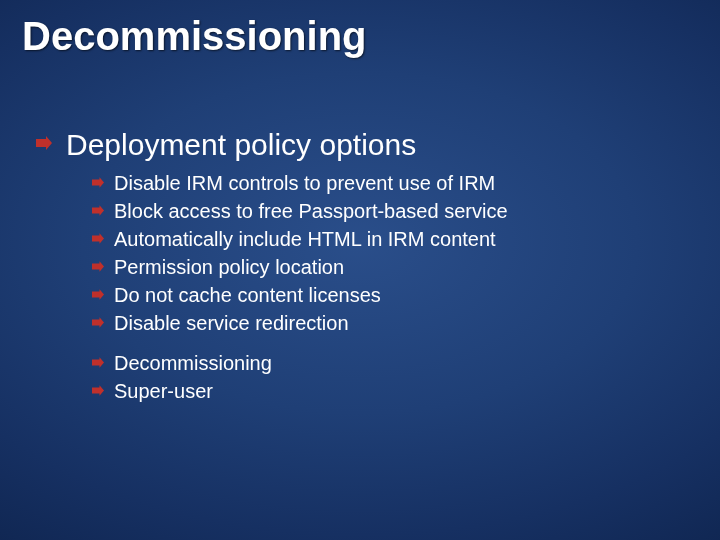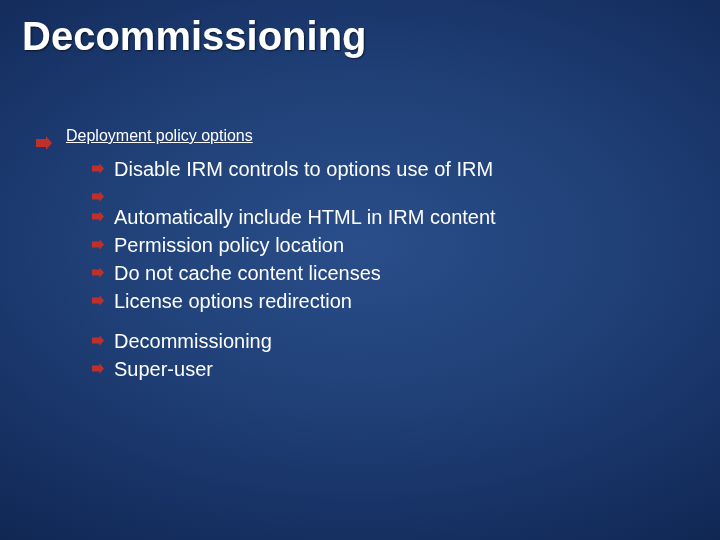--- a/index.html
+++ b/index.html
@@ -42,23 +42,22 @@
     display: flex;
     align-items: flex-start;
     margin-bottom: 6px;
   }
   .l1 .bullet {
     flex: 0 0 auto;
     margin-top: 10px;
     margin-right: 14px;
   }
   .l1 .text {
-    font-size: 16px;
+    font-size: 30px;
     line-height: 1.25;
-    text-decoration: underline;
   }
   .l2-group {
     margin-left: 56px;
     margin-top: 4px;
     margin-bottom: 14px;
   }
   .l2 {
     display: flex;
     align-items: flex-start;
     margin-bottom: 2px;
@@ -92,28 +91,29 @@
       </span>
       <span class="text">Deployment policy options</span>
     </div>
     <div class="l2-group">
       <div class="l2">
         <span class="bullet">
             <svg class="b2" viewBox="0 0 16 14">
               <polygon points="0,3 10,3 10,0 16,7 10,14 10,11 0,11" fill="#c0302b"></polygon>
             </svg>
           </span>
-        <span class="text">Disable IRM controls to options use of IRM</span>
+        <span class="text">Disable IRM controls to prevent use of IRM</span>
       </div>
       <div class="l2">
         <span class="bullet">
             <svg class="b2" viewBox="0 0 16 14">
               <polygon points="0,3 10,3 10,0 16,7 10,14 10,11 0,11" fill="#c0302b"></polygon>
             </svg>
           </span>
+        <span class="text">Block access to free Passport-based service</span>
       </div>
       <div class="l2">
         <span class="bullet">
             <svg class="b2" viewBox="0 0 16 14">
               <polygon points="0,3 10,3 10,0 16,7 10,14 10,11 0,11" fill="#c0302b"></polygon>
             </svg>
           </span>
         <span class="text">Automatically include HTML in IRM content</span>
       </div>
       <div class="l2">
@@ -131,21 +131,21 @@
             </svg>
           </span>
         <span class="text">Do not cache content licenses</span>
       </div>
       <div class="l2">
         <span class="bullet">
             <svg class="b2" viewBox="0 0 16 14">
               <polygon points="0,3 10,3 10,0 16,7 10,14 10,11 0,11" fill="#c0302b"></polygon>
             </svg>
           </span>
-        <span class="text">License options redirection</span>
+        <span class="text">Disable service redirection</span>
       </div>
     </div>
 
     <div class="l2-group">
       <div class="l2">
         <span class="bullet">
             <svg class="b2" viewBox="0 0 16 14">
               <polygon points="0,3 10,3 10,0 16,7 10,14 10,11 0,11" fill="#c0302b"></polygon>
             </svg>
           </span>

